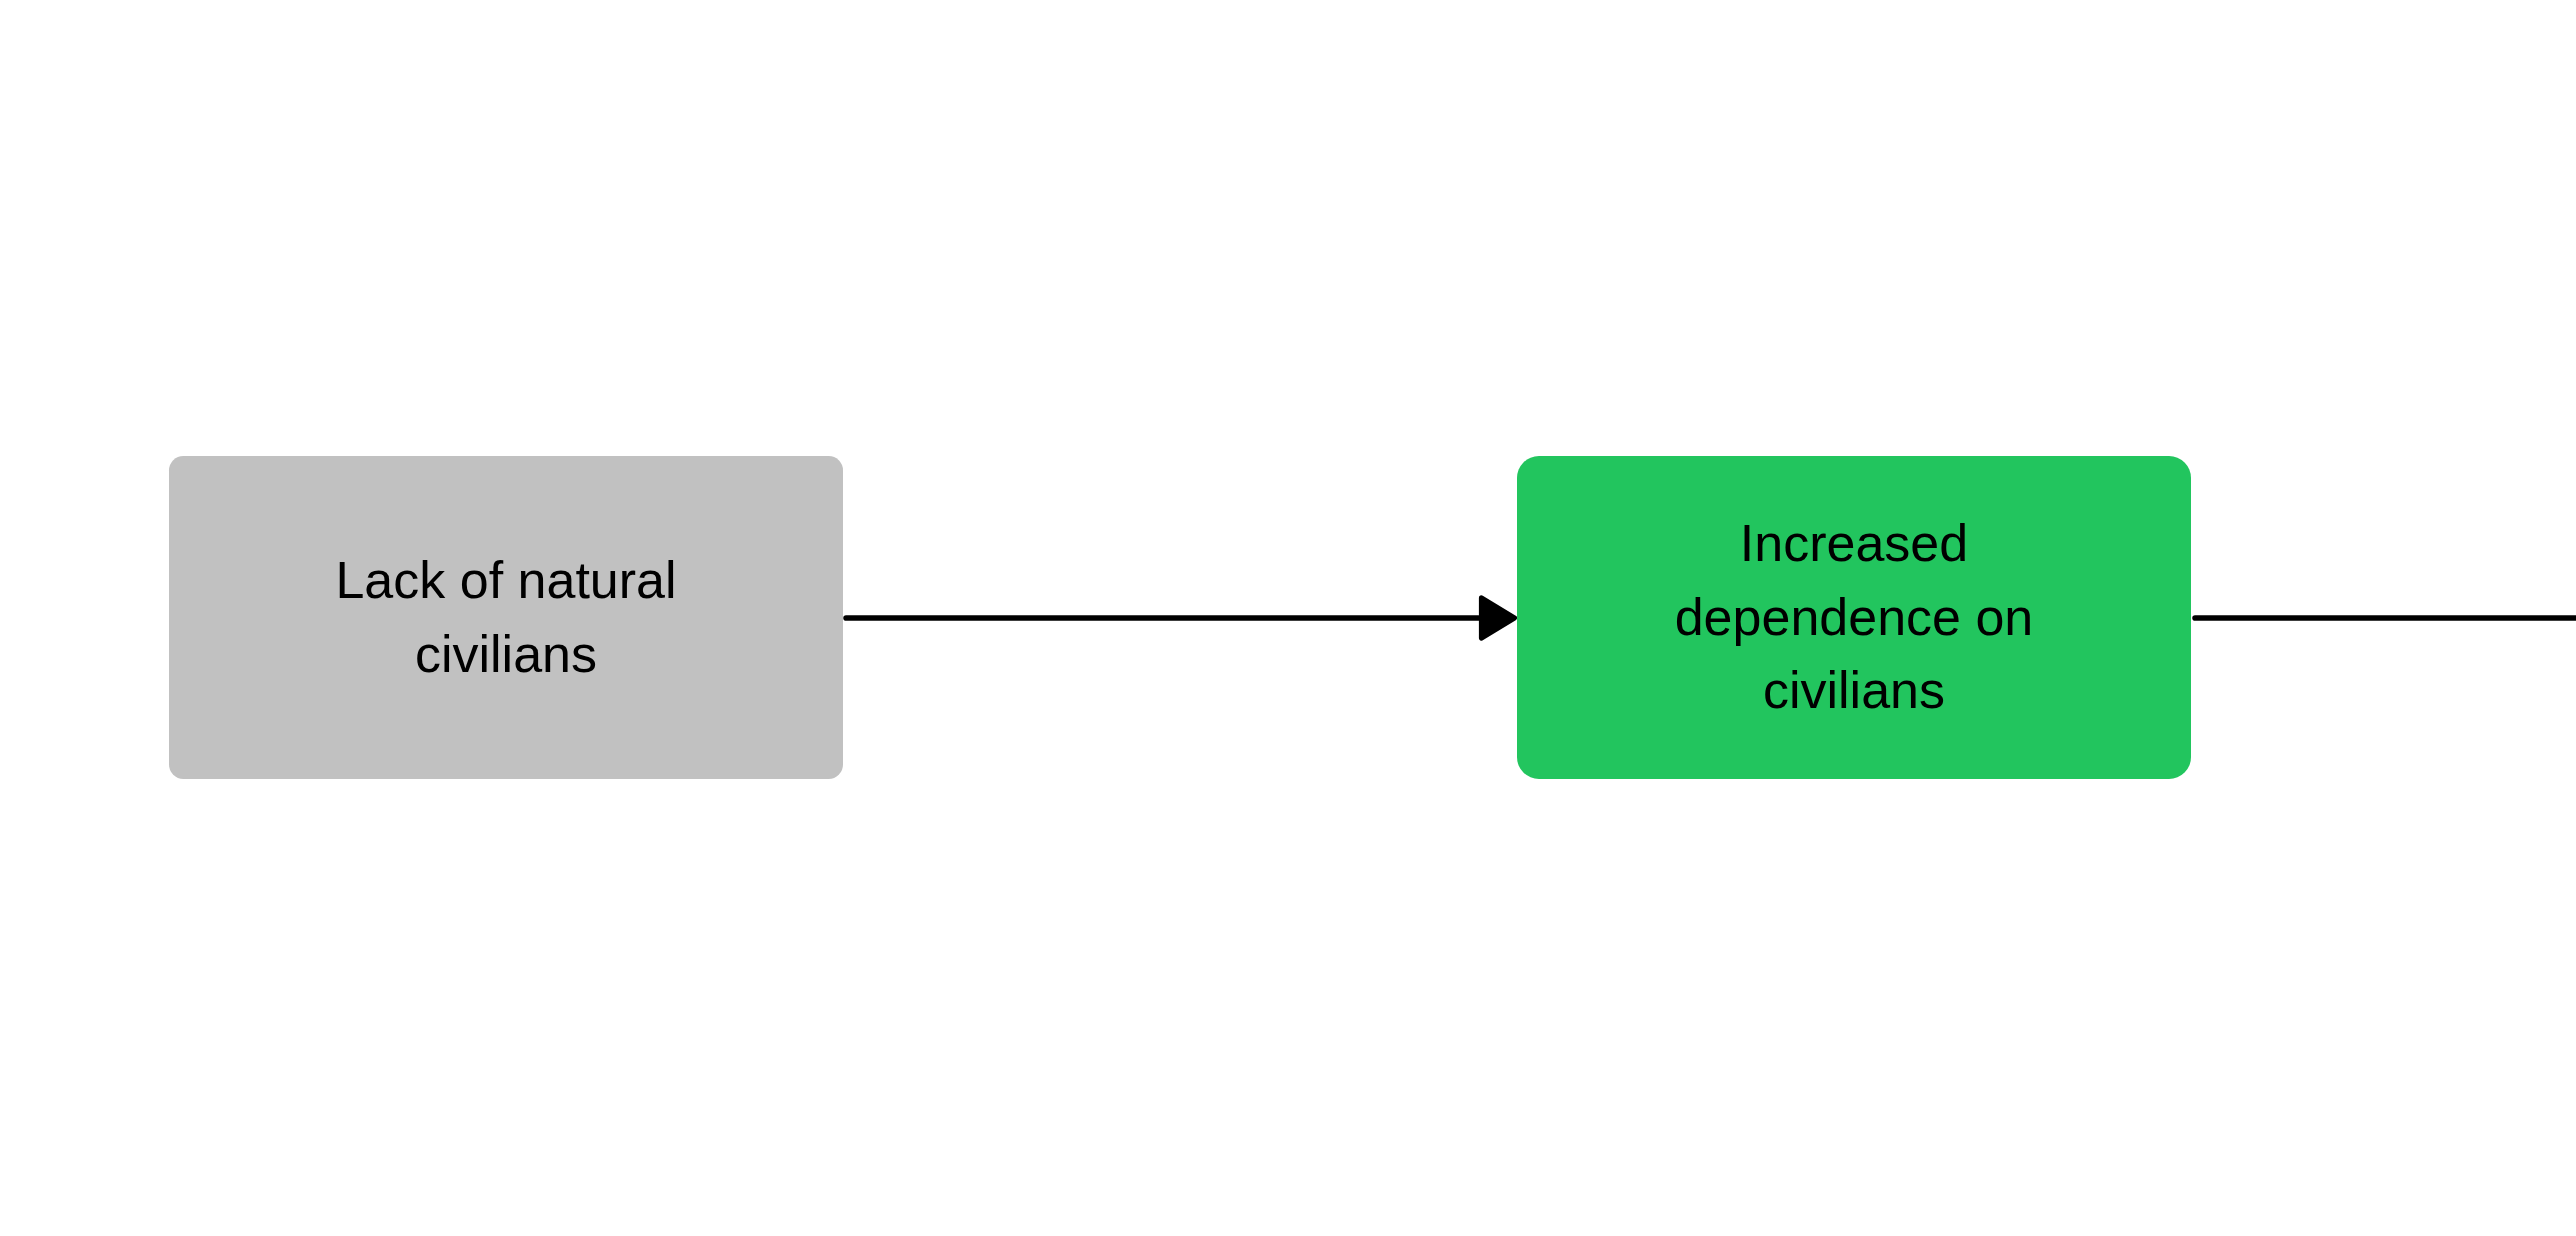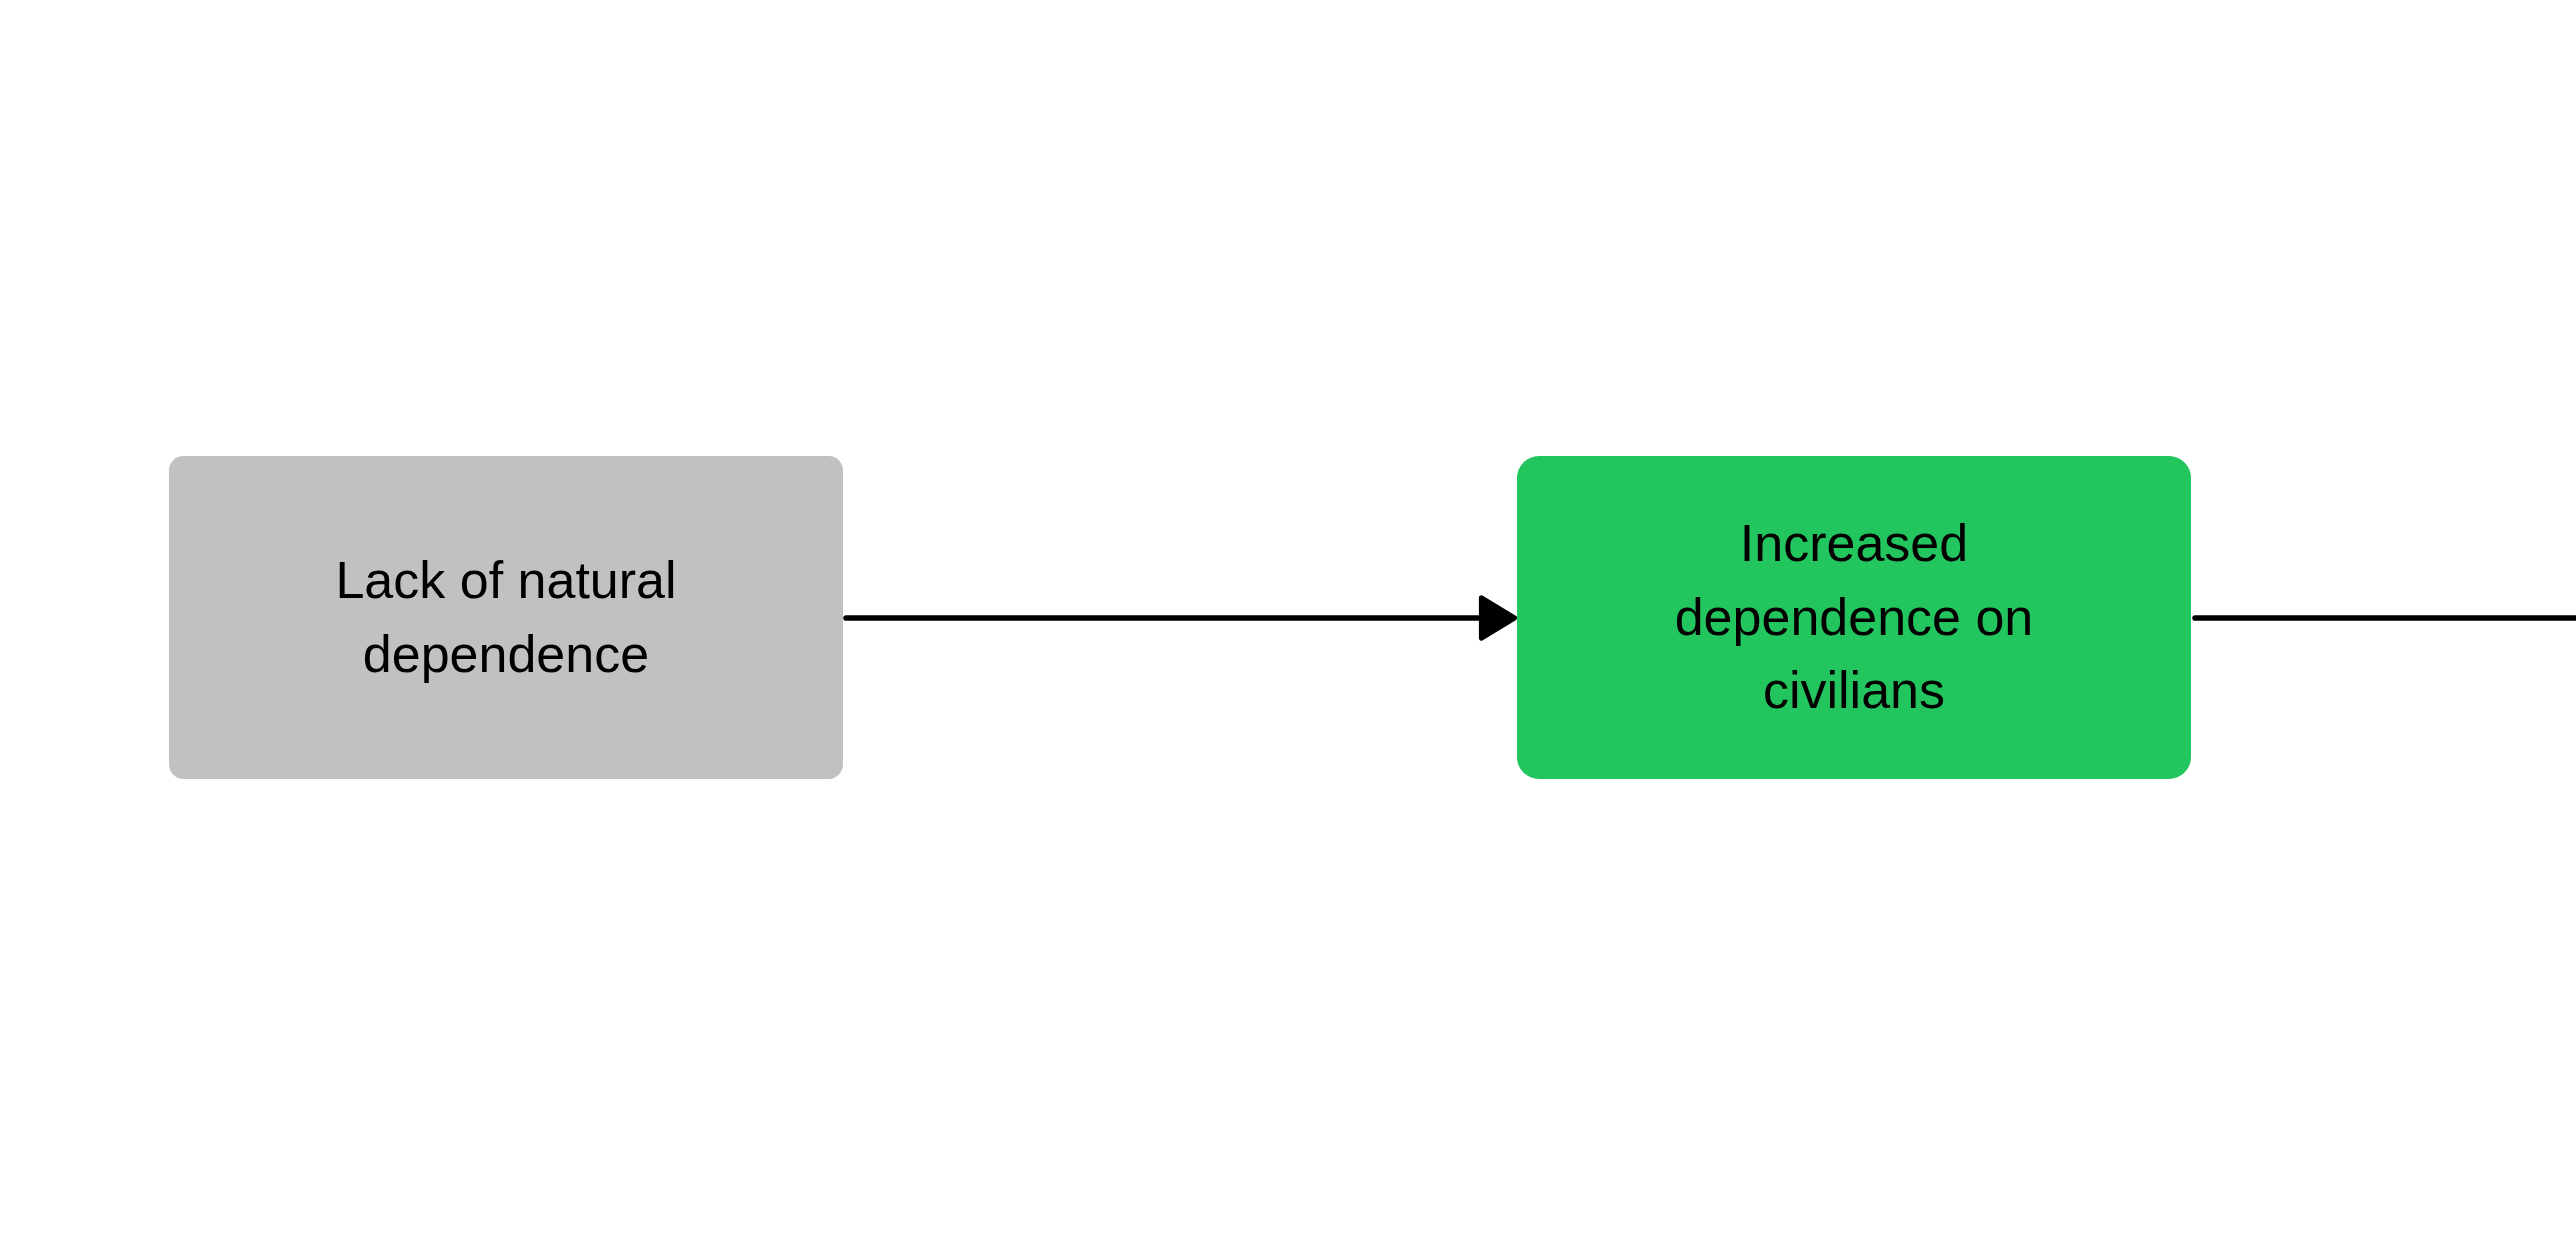--- a/index.html
+++ b/index.html
@@ -44,21 +44,21 @@
   .edge-1 { left: 843px; }
   .edge-2 { left: 2192px; }
 </style>
 </head>
 <body>
 
 <div class="canvas" style="background-color: rgb(255, 255, 255);">
 
   <div class="node node-1" style="background-color: rgb(193, 193, 193); color: rgb(0, 0, 0);">
     <span class="node-label">Lack of natural
-dependence</span>
+civilians</span>
   </div>
 
   <svg class="edge-svg edge-1" viewBox="0 0 1309 120" xmlns="http://www.w3.org/2000/svg">
     <line x1="6" y1="60" x2="1234" y2="60" stroke-width="11" stroke-linecap="round" stroke="#000000"></line>
     <polygon points="1240,21 1304,60 1240,99" stroke-width="10" stroke-linejoin="round" fill="#000000" stroke="#000000"></polygon>
   </svg>
 
   <div class="node node-2" style="background-color: #22c55e; color: rgb(0, 0, 0); border-radius: 22px;">
     <span class="node-label">Increased
 dependence on

